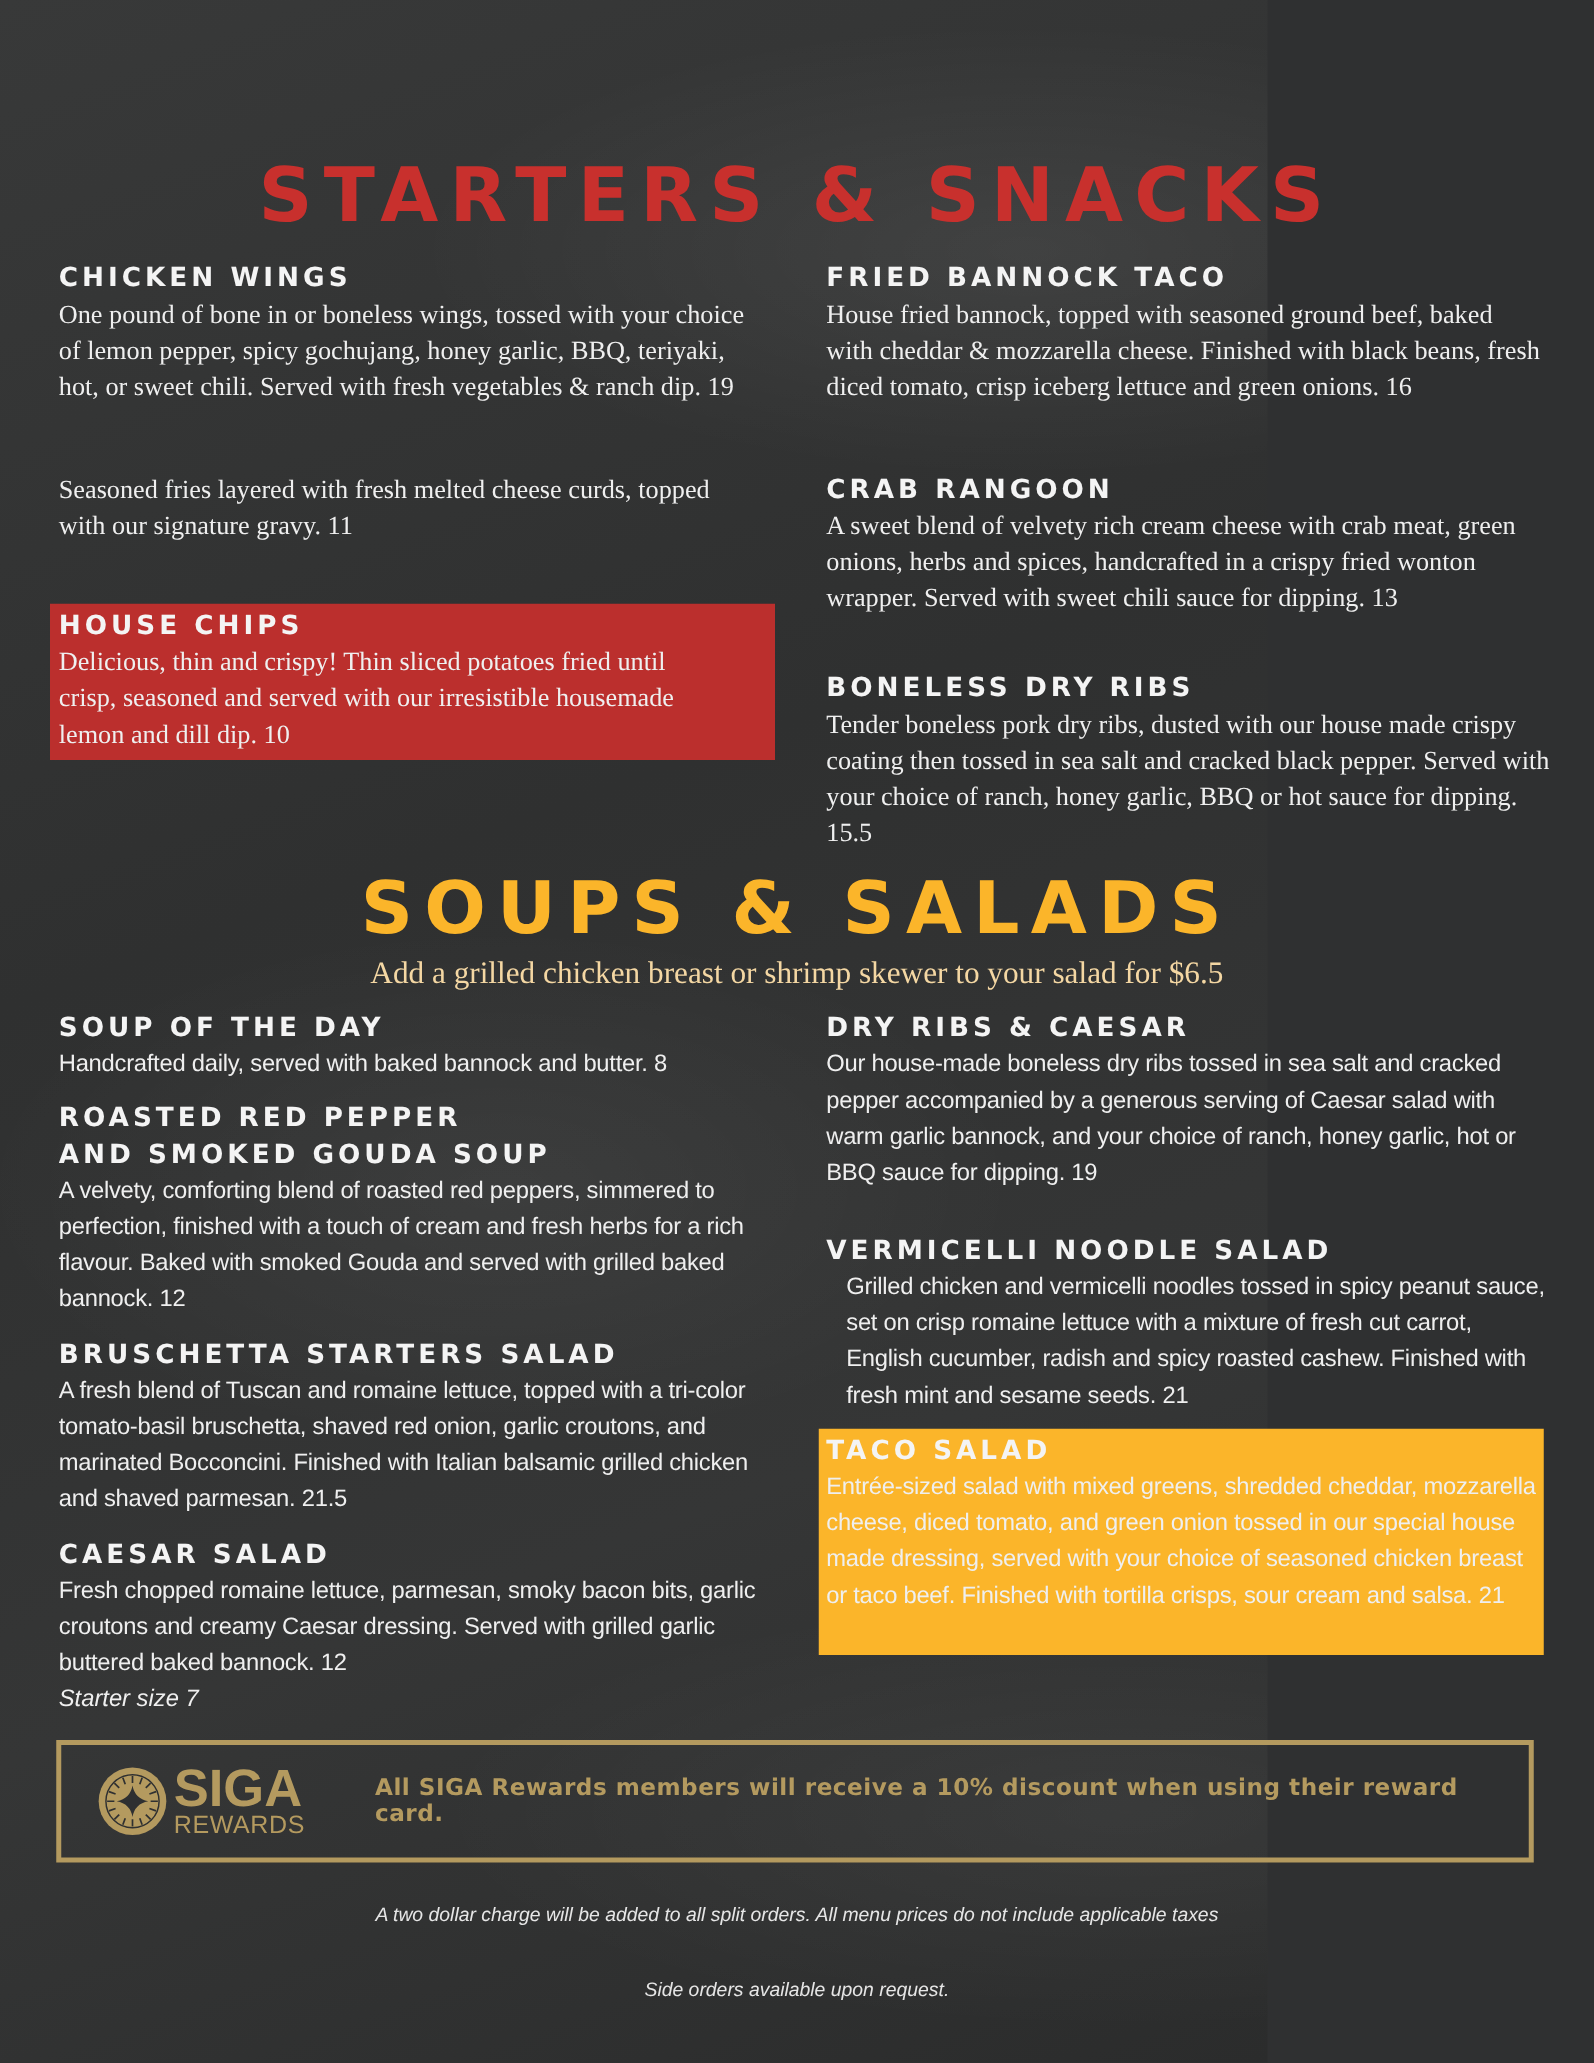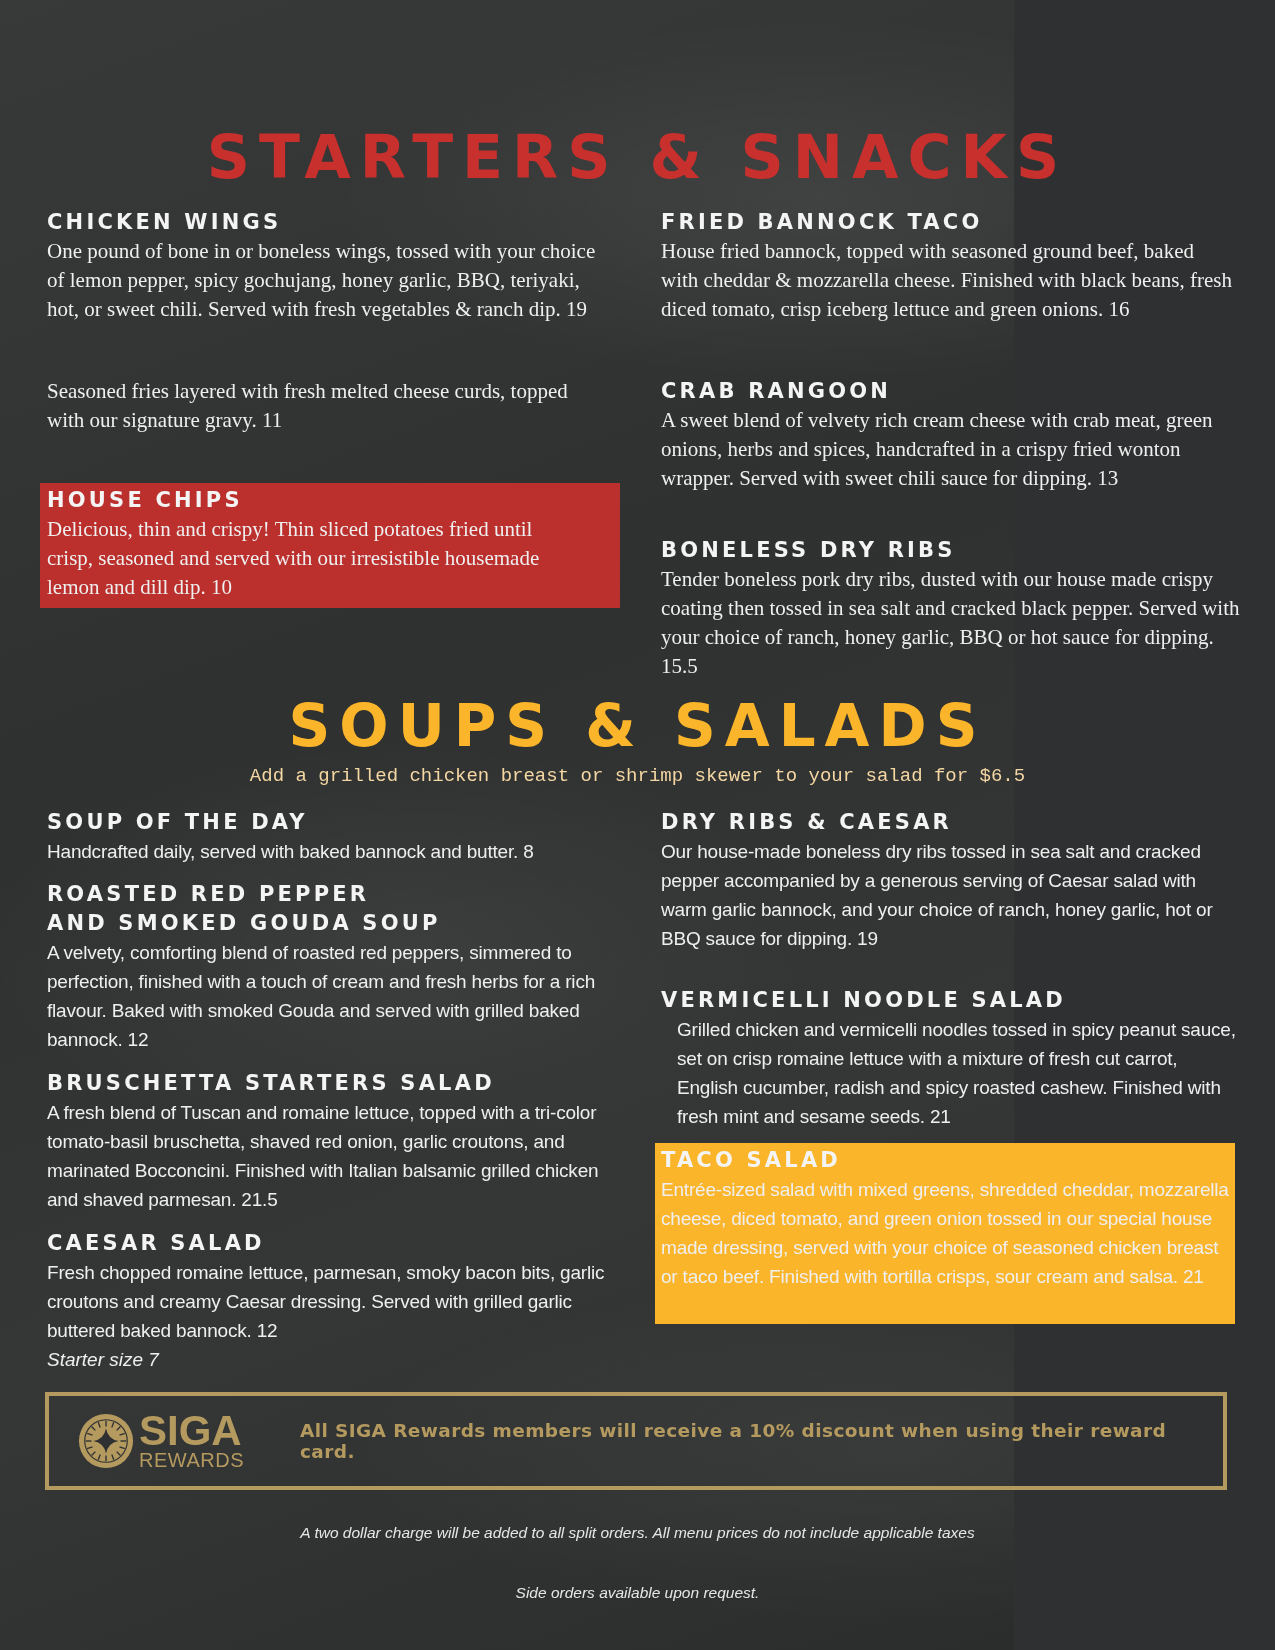--- a/index.html
+++ b/index.html
@@ -19,21 +19,21 @@
     }
     .section-title {
       position: absolute; left: 0; width: 1275px; text-align: center;
       font-family: "DejaVu Sans", sans-serif; font-weight: bold;
       letter-spacing: 9px; margin: 0;
     }
     .title-starters { top: 122px; font-size: 60px; color: #c8302d; }
     .title-soups { top: 692px; font-size: 58px; color: #fbb52a; }
     .soups-sub {
       position: absolute; top: 765px; left: 0; width: 1275px; text-align: center;
-      font-family: Liberation Mono, monospace; font-size: 19px; color: #f4d7a3;
+      font-family: Liberation Serif, serif; font-size: 25px; color: #f4d7a3;
     }
     .item { position: absolute; width: 590px; }
     .item h3 {
       margin: 0; font-family: "DejaVu Sans", sans-serif; font-weight: bold;
       font-size: 21px; letter-spacing: 3.2px; color: #f4f4f4; line-height: 29px;
     }
     .item p {
       margin: 0; font-family: Liberation Serif, serif; font-size: 21px;
       line-height: 29px; color: #efefef;
     }

